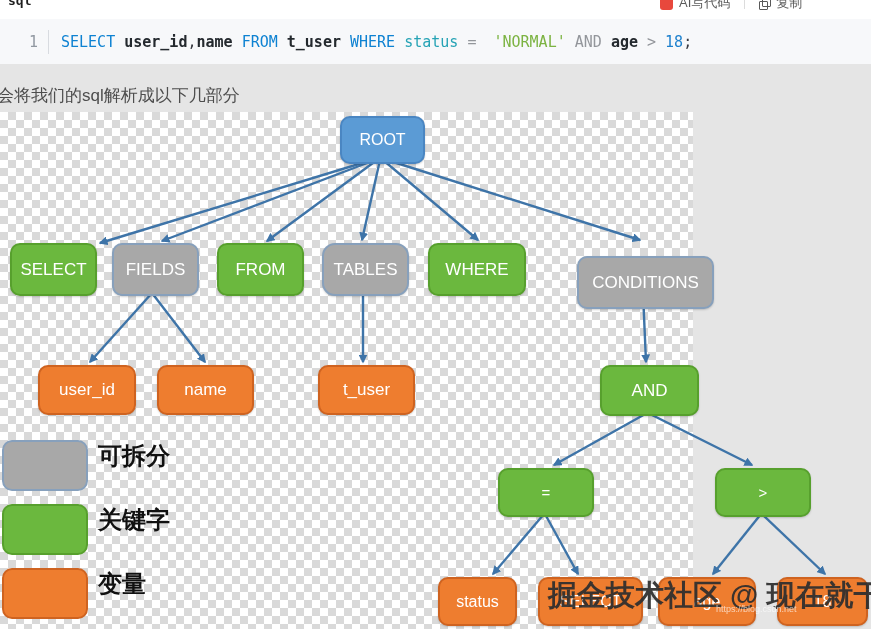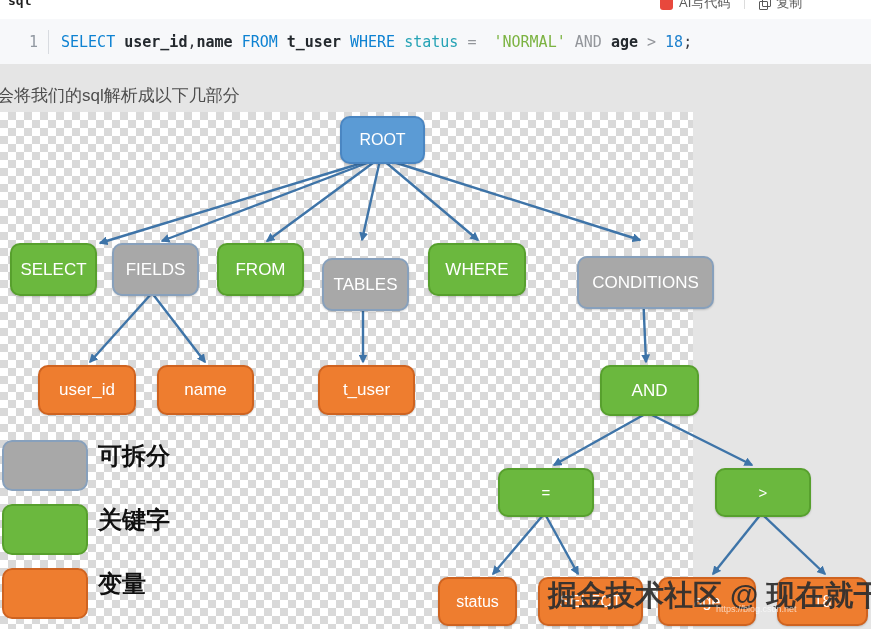--- a/index.html
+++ b/index.html
@@ -107,21 +107,21 @@
           <line x1="545" y1="402" x2="578" y2="462" marker-end="url(#arrow)"></line>
           <line x1="761" y1="402" x2="713" y2="462" marker-end="url(#arrow)"></line>
           <line x1="762" y1="402" x2="825" y2="462" marker-end="url(#arrow)"></line>
         </g>
     </svg>
     <div>
         <div class="node root" style="left: 340px; top: 4px; width: 81px; height: 44px; font-size: 16px;">ROOT</div>
         <div class="node keyword" style="left: 10px; top: 131px; width: 83px; height: 49px;">SELECT</div>
         <div class="node splittable" style="left: 112px; top: 131px; width: 83px; height: 49px;">FIELDS</div>
         <div class="node keyword" style="left: 217px; top: 131px; width: 83px; height: 49px;">FROM</div>
-        <div class="node splittable" style="left: 322px; top: 146px; width: 83px; height: 49px;">TABLES</div>
+        <div class="node splittable" style="left: 322px; top: 131px; width: 83px; height: 49px; border-radius: 13px;">TABLES</div>
         <div class="node keyword" style="left: 428px; top: 131px; width: 94px; height: 49px;">WHERE</div>
         <div class="node splittable" style="left: 577px; top: 144px; width: 133px; height: 49px;">CONDITIONS</div>
         <div class="node variable" style="left: 38px; top: 253px; width: 94px; height: 46px;">user_id</div>
         <div class="node variable" style="left: 157px; top: 253px; width: 93px; height: 46px;">name</div>
         <div class="node variable" style="left: 318px; top: 253px; width: 93px; height: 46px;">t_user</div>
         <div class="node keyword" style="left: 600px; top: 253px; width: 95px; height: 47px;">AND</div>
         <div class="node keyword" style="left: 498px; top: 356px; width: 92px; height: 45px; font-size: 15px;">=</div>
         <div class="node keyword" style="left: 715px; top: 356px; width: 92px; height: 45px; font-size: 15px;">&gt;</div>
         <div class="node variable" style="left: 438px; top: 465px; width: 75px; height: 45px; font-size: 16px;">status</div>
         <div class="node variable" style="left: 538px; top: 465px; width: 101px; height: 45px; font-size: 16px;">SELECT</div>

